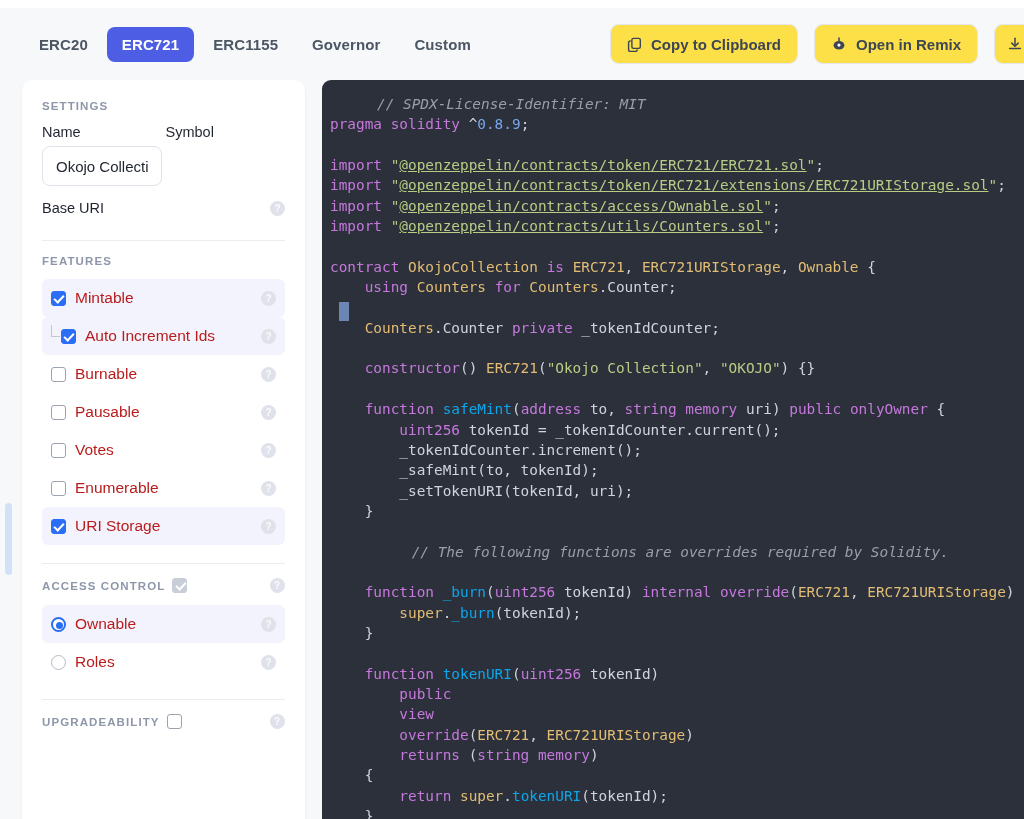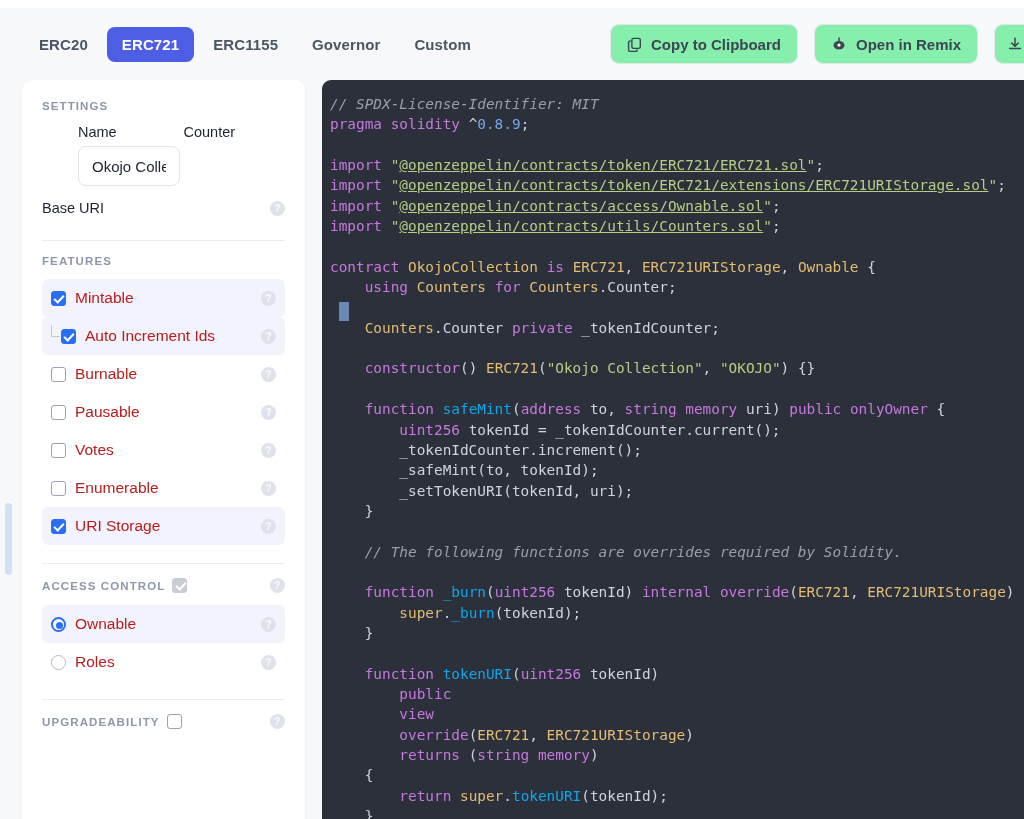--- a/index.html
+++ b/index.html
@@ -32,21 +32,21 @@
     font-family: "Liberation Sans", sans-serif;
   }
   .tab.active { background: #4e5ee4; color: #ffffff; }
 
   .actions {
     position: absolute; right: -12px; top: 50%; transform: translateY(-50%);
     display: flex; align-items: center; gap: 16px;
   }
   .abtn {
     display: flex; align-items: center; gap: 9px;
-    background: #86efac; border: 1px solid #e3e6ec; border-radius: 9px;
+    background: #fde047; border: 1px solid #e3e6ec; border-radius: 9px;
     height: 40px; padding: 0 16px; cursor: pointer;
     font-size: 15px; font-weight: bold; color: #3d4654;
     font-family: "Liberation Sans", sans-serif; white-space: nowrap;
   }
   .abtn.icon-only { padding: 0 12px; }
   .abtn svg { display: block; }
 
   
   .sidebar {
     position: absolute; left: 22px; top: 80px;
@@ -59,21 +59,21 @@
   .sb-inner { padding: 20px 20px 0 20px; width: 283px; }
 
   .sec-head {
     font-size: 11.5px; font-weight: bold; letter-spacing: 1.1px;
     color: #8e97a9; text-transform: uppercase;
     display: flex; align-items: center; gap: 7px;
     margin-bottom: 12px;
   }
   .sec-head .grow { flex: 1; }
 
-  .field-row { display: flex; gap: 4px; margin-left: 36px; }
+  .field-row { display: flex; gap: 4px; }
   .field { display: flex; flex-direction: column; }
   .field.name { width: 160px; }
   .field.symbol { width: 160px; }
   .field-label {
     font-size: 14.5px; color: #1f2430; margin-bottom: 6px;
     display: flex; align-items: center; justify-content: space-between;
   }
   .txtinput {
     height: 40px; border: 1px solid #dfe3ea; border-radius: 8px;
     background: #fff; padding: 0 13px;
@@ -156,21 +156,21 @@
     overflow: hidden;
   }
   .codewrap {
     padding: 14px 0 0 8px;
     font-family: "DejaVu Sans Mono", monospace;
     font-size: 14.4px; line-height: 20.35px;
     white-space: pre; color: #cfd3dc;
   }
   .codewrap .ln { height: 20.35px; }
 
-  .cm { color: #9a9ea8; font-style: italic; }
+  .cm { color: #9a9ea8; font-style: italic; margin-left: 47px; }
   .kw { color: #c678dd; }
   .num { color: #7aa6ec; }
   .str { color: #b8cc84; }
   .lnk { color: #b8cc84; text-decoration: underline; }
   .typ { color: #e3bd73; }
   .fn  { color: #0ea5e9; }
   .pln { color: #cfd3dc; }
 
   .caret {
     position: absolute; left: 339px; top: 302px;
@@ -233,21 +233,21 @@
       <div class="sec-head">
         <span class="grow">SETTINGS</span>
       </div>
 
       <div class="field-row">
         <div class="field name">
           <div class="field-label">Name</div>
           <input class="txtinput" value="Okojo Collection" style="">
         </div>
         <div class="field symbol">
-          <div class="field-label">Counter</div>
+          <div class="field-label">Symbol</div>
         </div>
       </div>
 
       <div class="field full">
         <div class="field-label">
           <span>Base URI</span>
           <span class="help">?</span>
         </div>
       </div>
 

